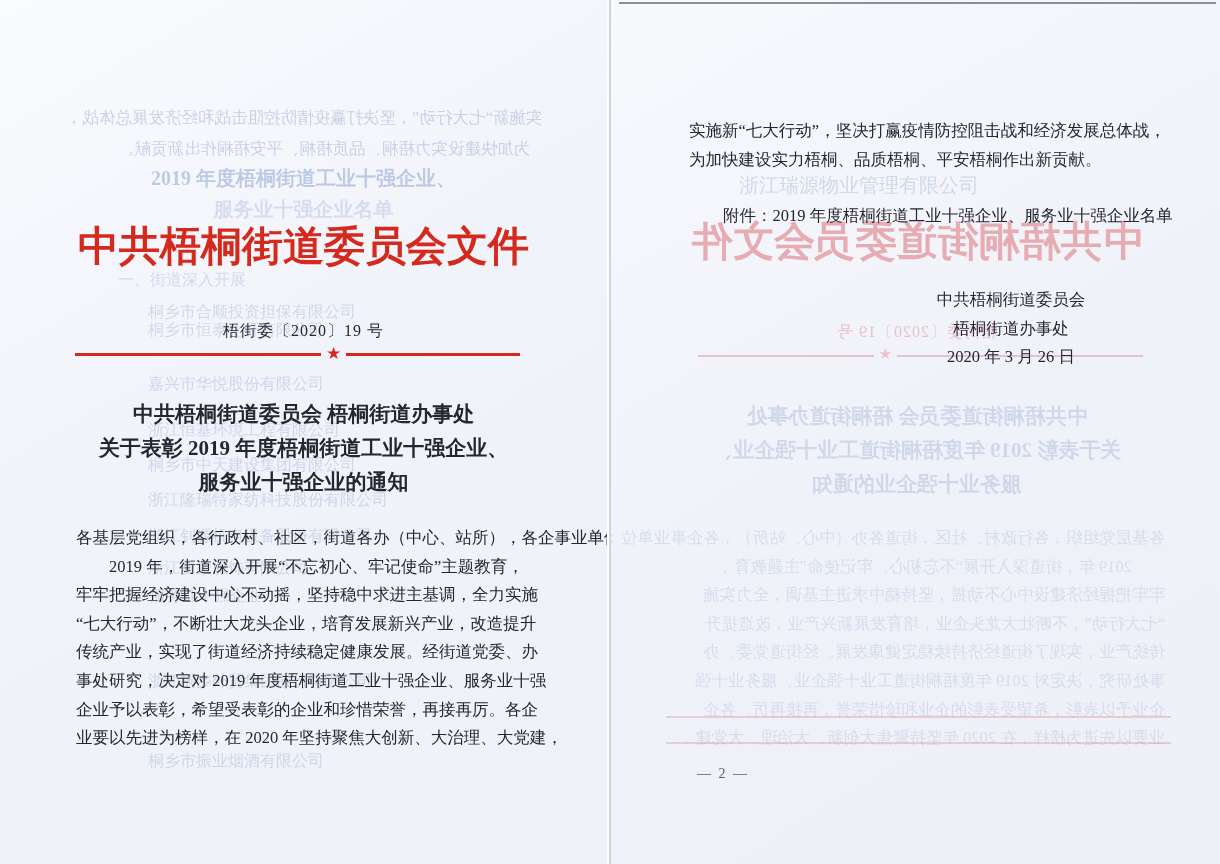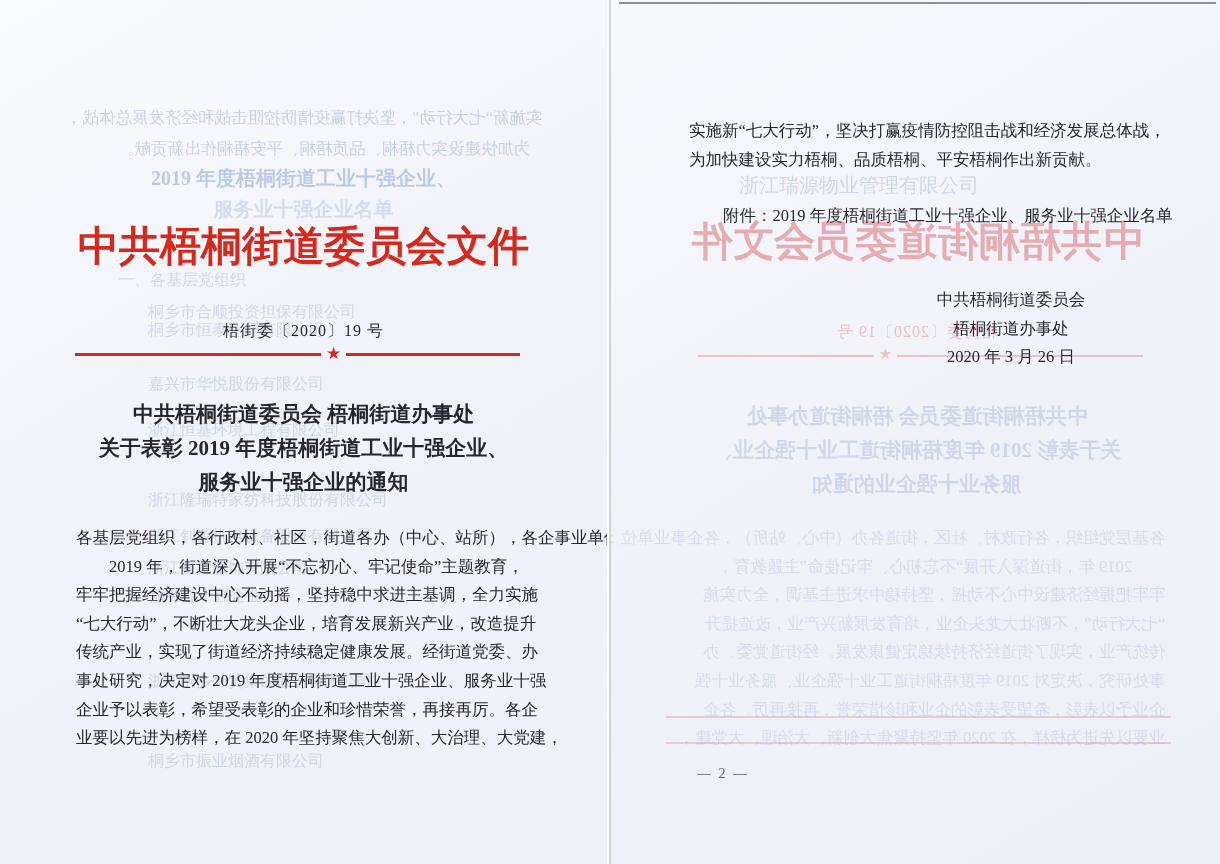--- a/index.html
+++ b/index.html
@@ -67,25 +67,26 @@
 <div class="page" id="page1">
 
   <div class="abs ghost mirror g-top1">
     <div>实施新“七大行动”，坚决打赢疫情防控阻击战和经济发展总体战，</div>
     <div style="padding-right:40px;">为加快建设实力梧桐、品质梧桐、平安梧桐作出新贡献。</div>
   </div>
 
   <div class="abs center ghost g-attach1">2019 年度梧桐街道工业十强企业、</div>
   <div class="abs center ghost g-attach2">服务业十强企业名单</div>
 
-  <div class="abs ghost g-list-item g-sect" style="top:270px;">一、各基层党组织</div>
+  <div class="abs ghost g-list-item g-sect" style="top:270px;">一、街道深入开展</div>
   <div class="abs ghost g-list-item" style="top:294px;margin-top:8px;">桐乡市合顺投资担保有限公司</div>
   <div class="abs ghost g-list-item" style="top:320px;">桐乡市恒泰化纤有限公司</div>
   <div class="abs ghost g-list-item" style="top:374px;">嘉兴市华悦股份有限公司</div>
   <div class="abs ghost g-list-item" style="top:420px;">浙江恒基环境工程有限公司</div>
+  <div class="abs ghost g-list-item" style="top:455px;">桐乡市中天建设集团有限公司</div>
   <div class="abs ghost g-list-item" style="top:490px;">浙江隆瑞特家纺科技股份有限公司</div>
   <div class="abs ghost g-list-item" style="top:526px;">浙江钊源机电设备股份有限公司</div>
   <div class="abs ghost g-list-item" style="top:558px;">浙江夏蒙服饰有限公司</div>
   <div class="abs ghost g-list-item g-sect" style="top:586px;text-align:right;">二、服务业十强企业</div>
   <div class="abs ghost g-list-item" style="top:671px;">浙江桐乡外贸集团股份有限公司</div>
   <div class="abs ghost g-list-item" style="top:751px;">桐乡市振业烟酒有限公司</div>
 
   <div class="abs center banner">中共梧桐街道委员会文件</div>
   <div class="abs center docnum">梧街委〔2020〕19 号</div>
 

